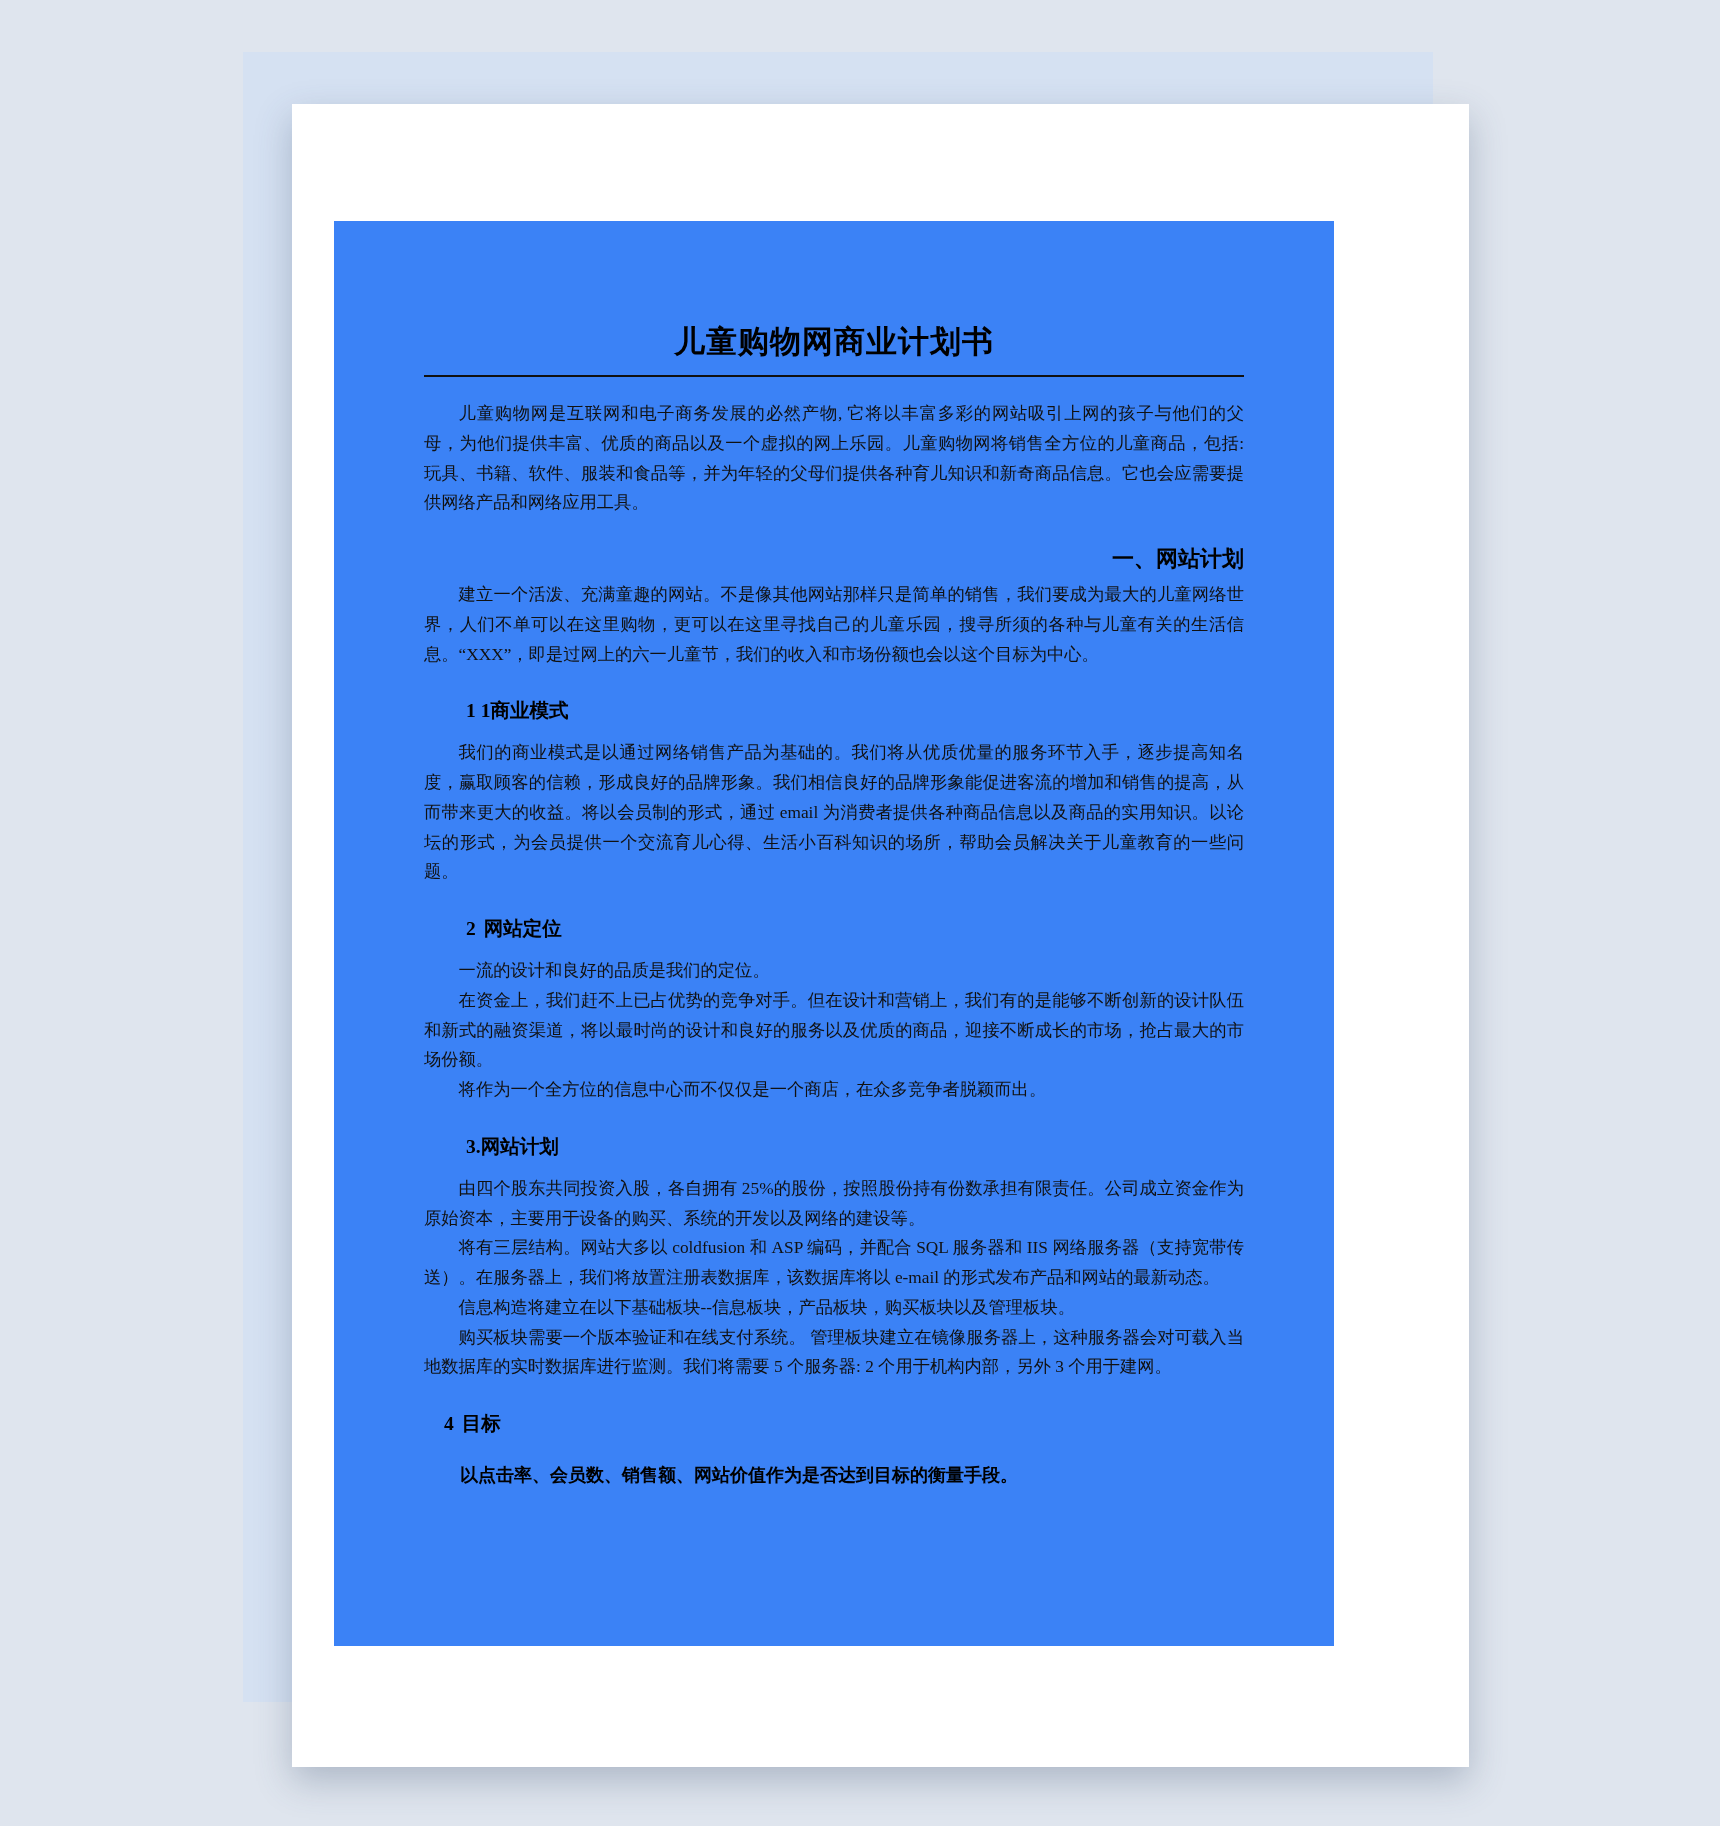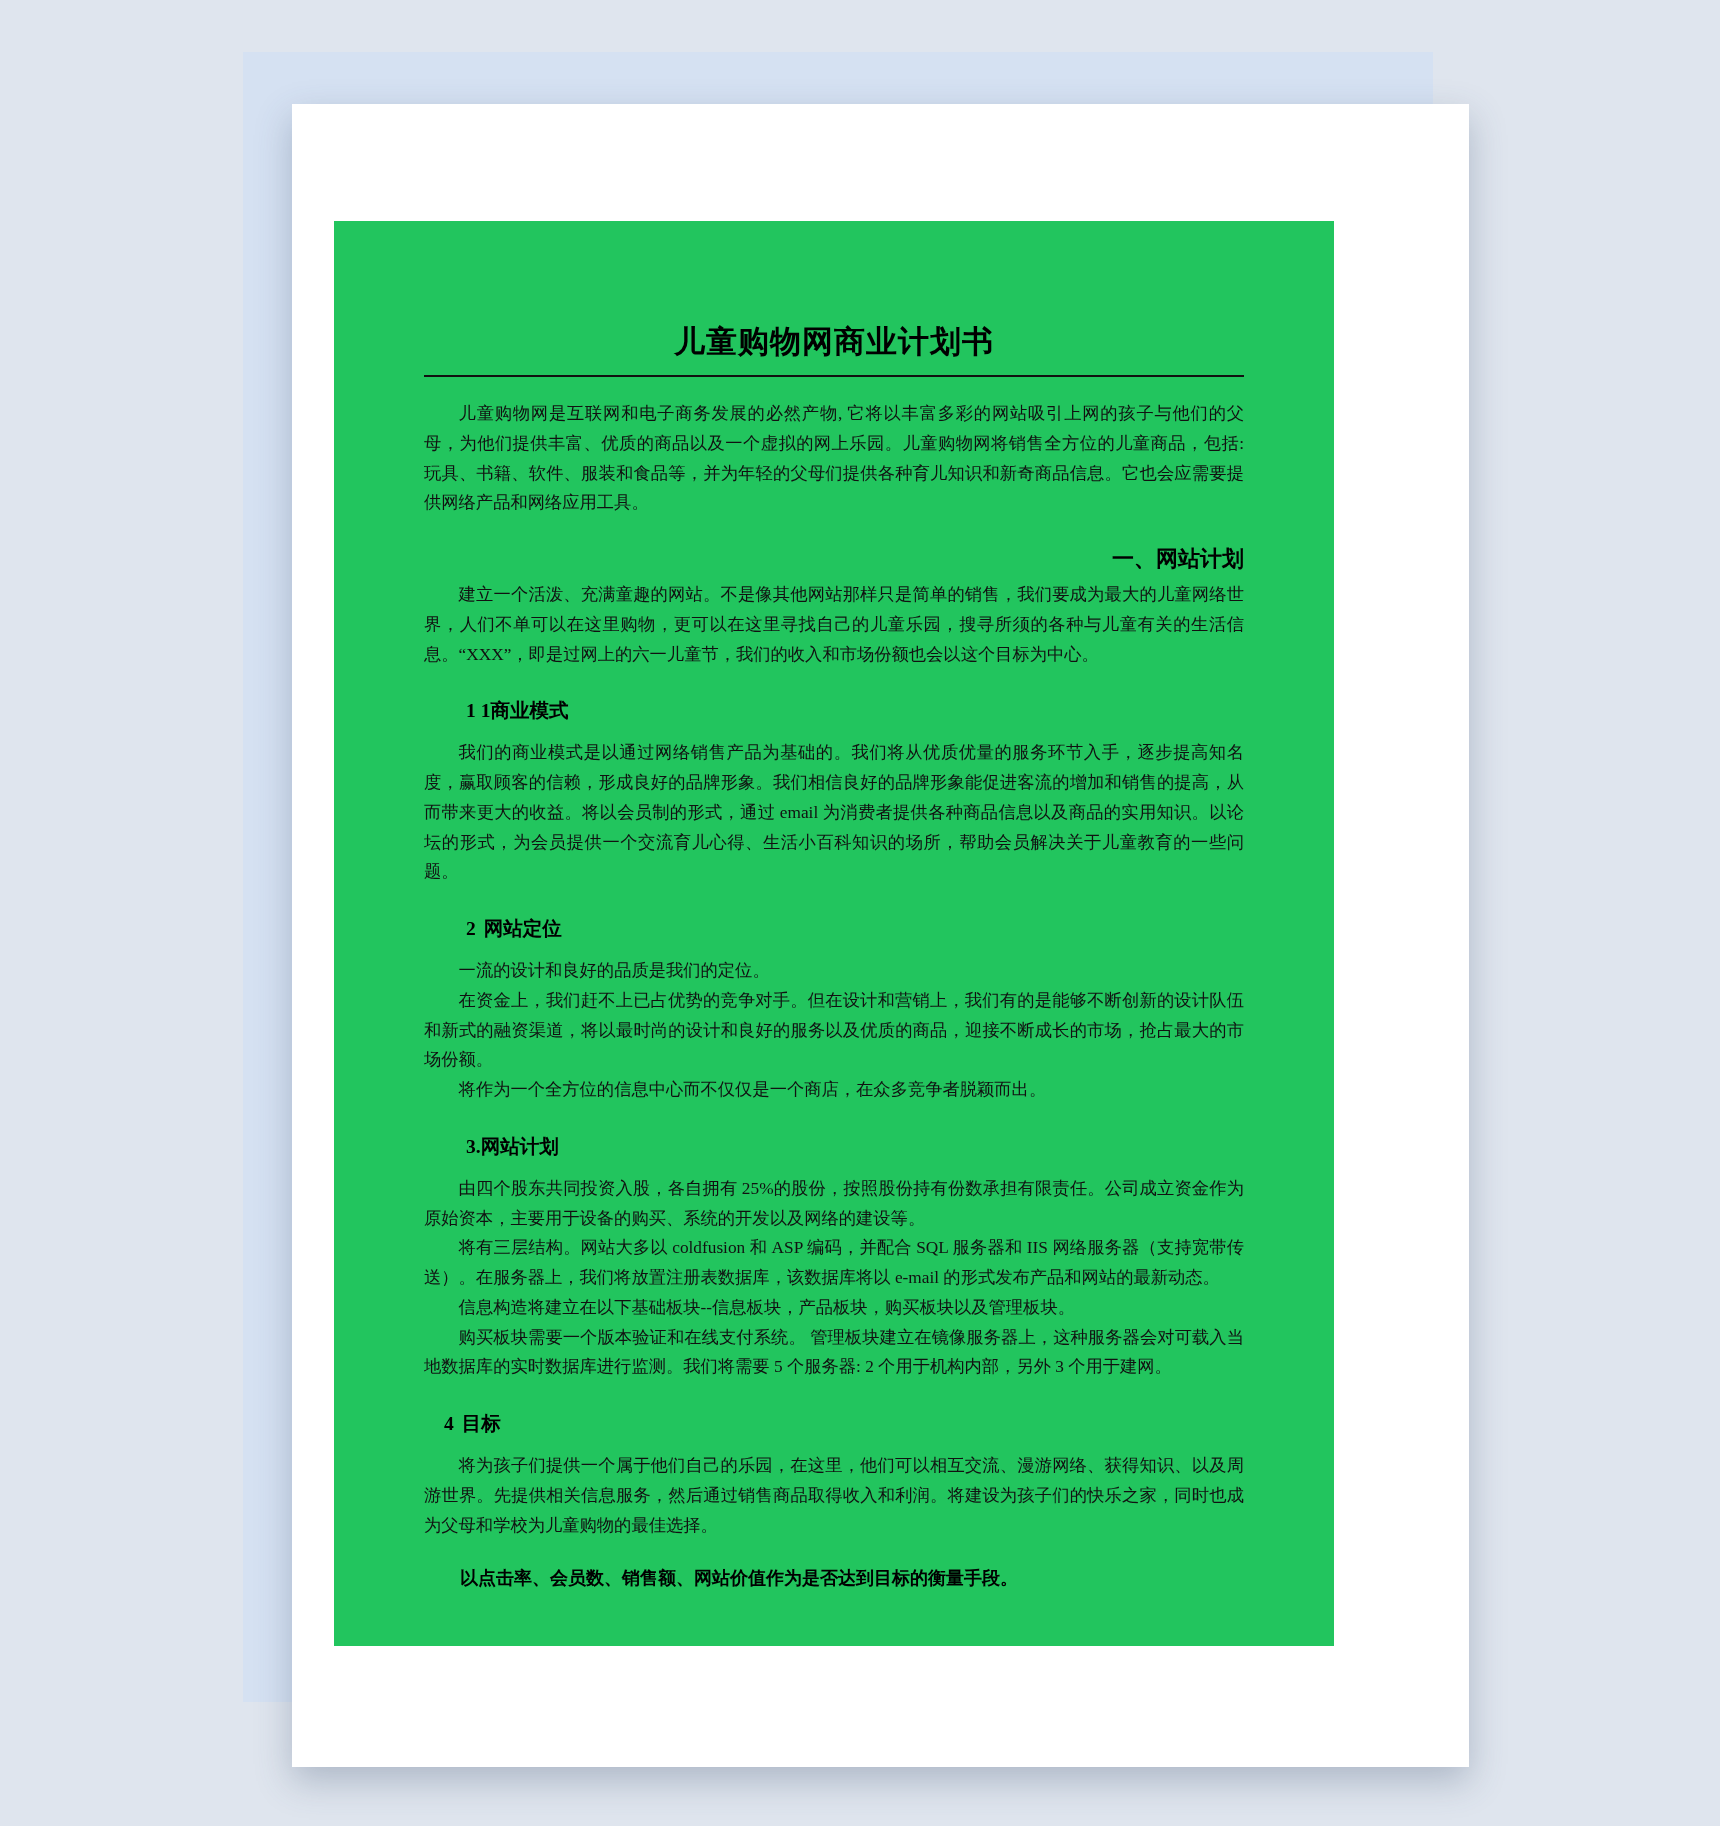--- a/index.html
+++ b/index.html
@@ -31,21 +31,21 @@
     width: 1177px;
     height: 1663px;
     background: #ffffff;
     box-shadow: 0 14px 34px rgba(60, 80, 110, 0.30);
   }
   .content {
     position: absolute;
     left: 42px;
     top: 117px;
     width: 1000px;
-    background: #22c55e;
+    background: #3b82f6;
     height: 1425px;
   }
   .inner {
     padding: 100px 90px 60px 90px;
   }
   .doc-title {
     text-align: center;
     font-size: 31px;
     font-weight: bold;
     letter-spacing: 1px;
@@ -140,19 +140,18 @@
         <span class="num">3.</span><span>网站计划</span>
       </h3>
       <p class="body tight">由四个股东共同投资入股，各自拥有 25%的股份，按照股份持有份数承担有限责任。公司成立资金作为原始资本，主要用于设备的购买、系统的开发以及网络的建设等。</p>
       <p class="body tight">将有三层结构。网站大多以 coldfusion 和 ASP 编码，并配合 SQL 服务器和 IIS 网络服务器（支持宽带传送）。在服务器上，我们将放置注册表数据库，该数据库将以 e-mail 的形式发布产品和网站的最新动态。</p>
       <p class="body tight">信息构造将建立在以下基础板块--信息板块，产品板块，购买板块以及管理板块。</p>
       <p class="body">购买板块需要一个版本验证和在线支付系统。  管理板块建立在镜像服务器上，这种服务器会对可载入当地数据库的实时数据库进行监测。我们将需要 5 个服务器: 2 个用于机构内部，另外 3 个用于建网。</p>
 
       <h3 class="h-level2 indent-small narrow">
         <span class="num">4</span><span>目标</span>
       </h3>
-      <p class="body">将为孩子们提供一个属于他们自己的乐园，在这里，他们可以相互交流、漫游网络、获得知识、以及周游世界。先提供相关信息服务，然后通过销售商品取得收入和利润。将建设为孩子们的快乐之家，同时也成为父母和学校为儿童购物的最佳选择。</p>
 
       <p class="closing">以点击率、会员数、销售额、网站价值作为是否达到目标的衡量手段。</p>
 
     </div>
   </div>
 </div>
 
 </body></html>

